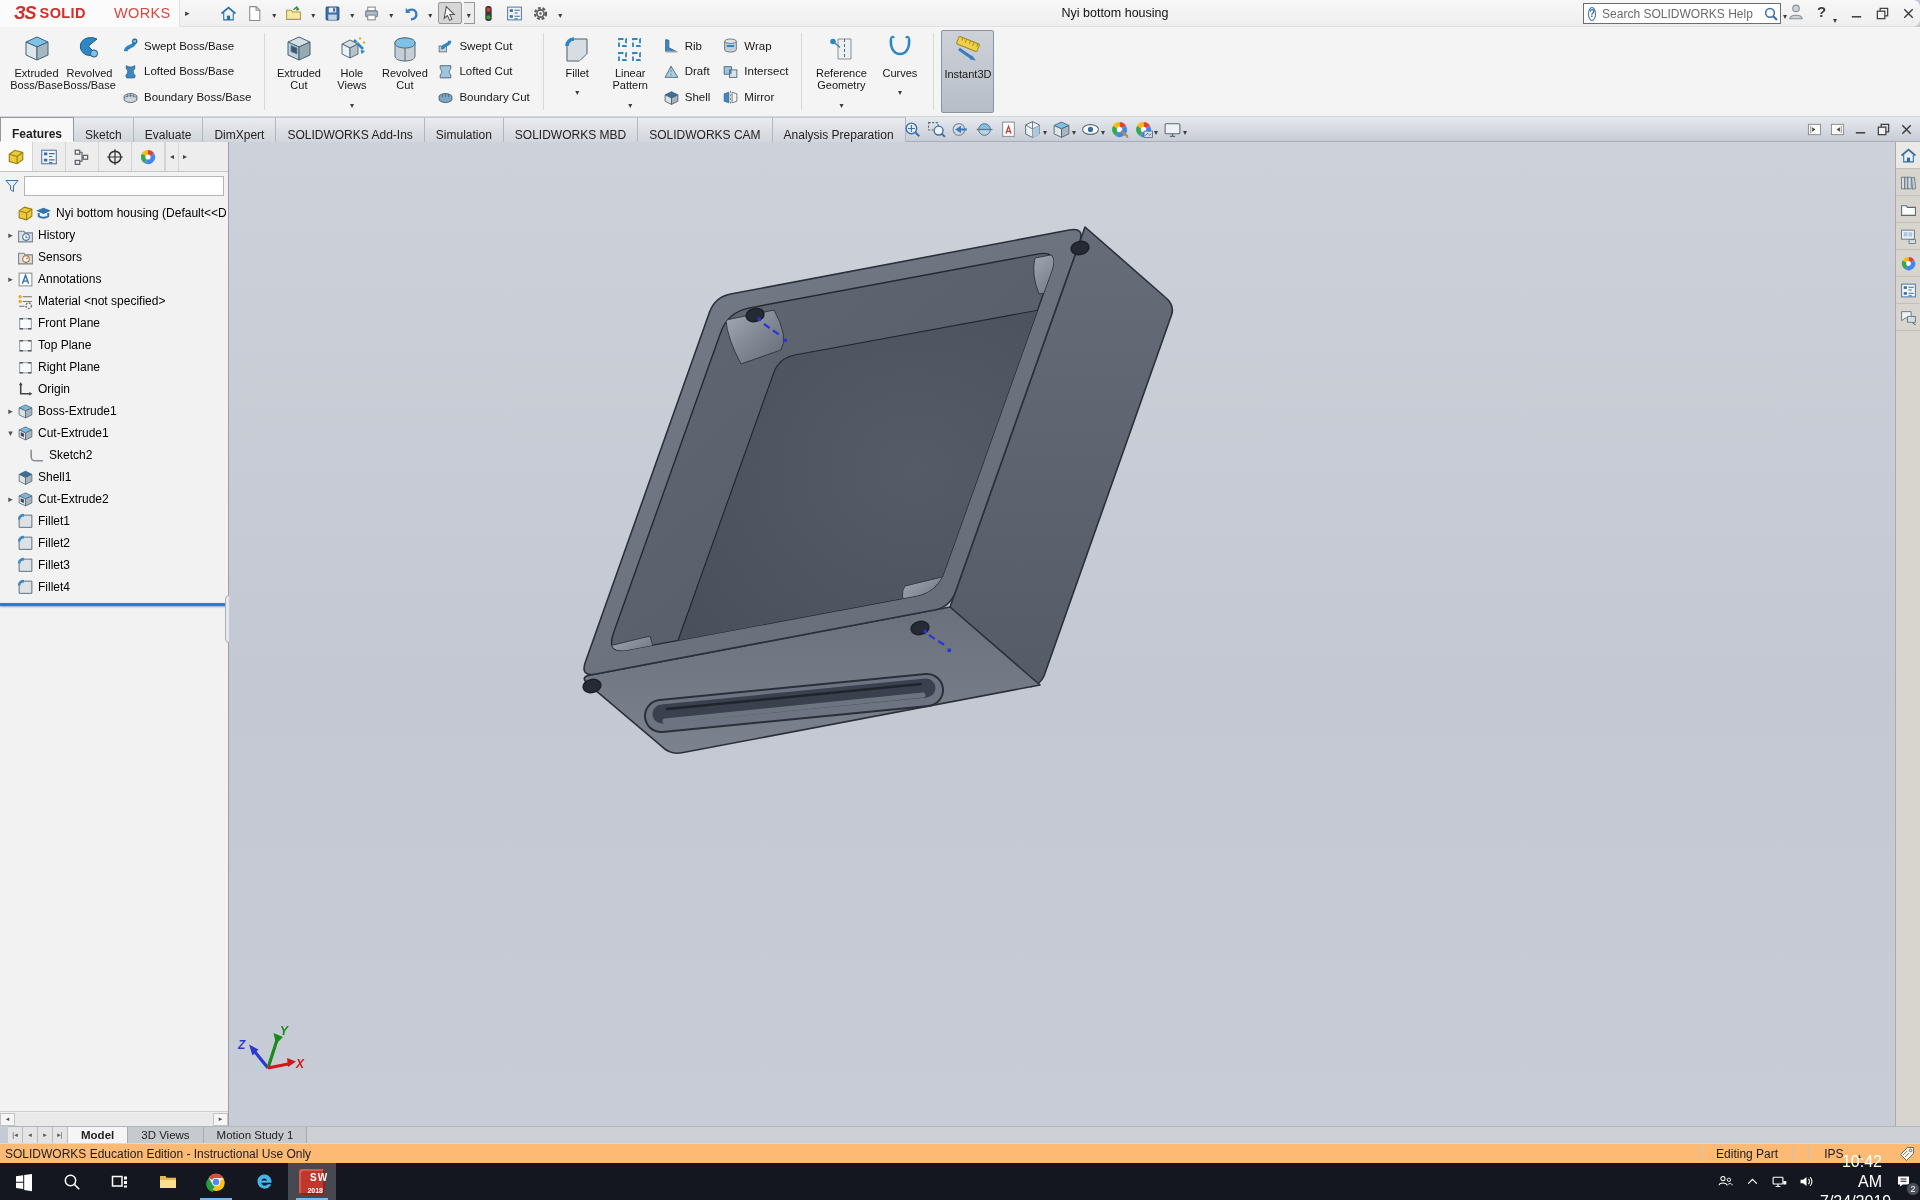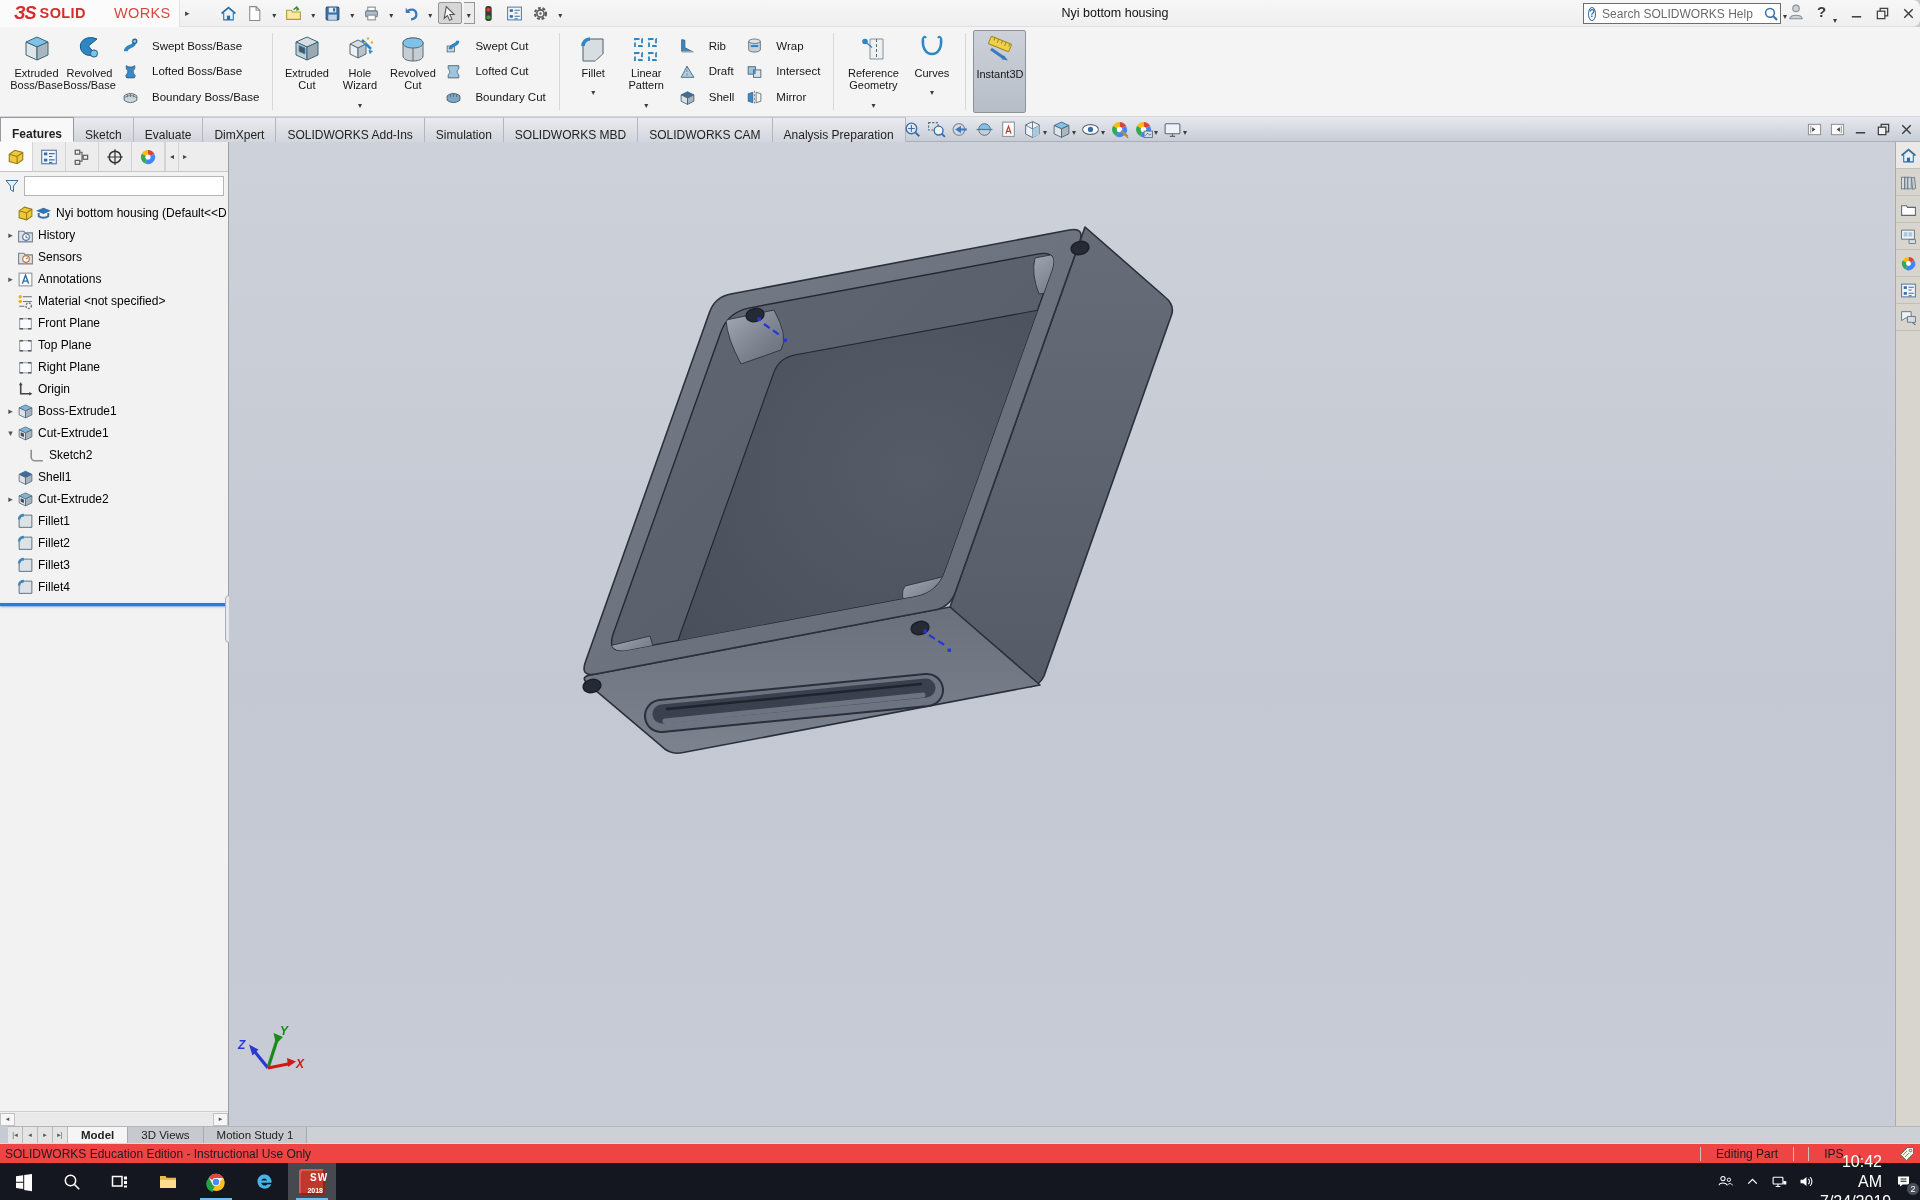--- a/index.html
+++ b/index.html
@@ -47,21 +47,21 @@
   
   #ribbon{position:absolute;left:0;top:27px;width:1920px;height:90px;background:#f4f4f4;
     border-bottom:1px solid #d6d6d6;display:flex;align-items:stretch;padding:2px 2px 2px 6px;}
   .rgroup{display:flex;align-items:stretch;padding:1px 4px;}
   .vsep{width:1px;background:#d8d8d8;margin:4px 3px;}
   .lgbtn{width:53px;display:flex;flex-direction:column;align-items:center;padding-top:4px;border-radius:2px;}
   .lgbtn svg{width:34px;height:32px;flex:none;}
   .lg-label{font-size:11px;line-height:1.12;text-align:center;color:#161616;white-space:pre-line;margin-top:1px;}
   .lg-caret{margin-top:2px;}
   .smstack{display:flex;flex-direction:column;justify-content:space-around;padding:3px 2px;}
-  .smbtn{display:flex;align-items:center;gap:13px;height:21px;padding:0 4px;font-size:11.5px;color:#161616;white-space:nowrap;}
+  .smbtn{display:flex;align-items:center;gap:5px;height:21px;padding:0 4px;font-size:11.5px;color:#161616;white-space:nowrap;}
   .smbtn svg{width:17px;height:17px;flex:none;}
   .i3d{background:linear-gradient(#cdd2d9,#b7bdc7);border:1px solid #8d939b;}
 
   
   #tabrow{position:absolute;left:0;top:117px;width:1920px;height:25px;
     background:linear-gradient(#e6e9ee,#c8ccd6);border-bottom:1px solid #a9aeb8;}
   #ctabs{position:absolute;left:0;top:0;height:25px;display:flex;}
   .ctab{height:25px;display:flex;align-items:flex-end;padding:0 11px;font-size:12px;color:#222;
     background:linear-gradient(#e9ebef,#d2d5dc);border-right:1px solid #b3b6be;border-top:1px solid #c6c9d0;}
   .ctab.active{background:#f8f8f8;font-weight:bold;border:1px solid #97979f;border-bottom:1px solid #f8f8f8;}
@@ -121,21 +121,21 @@
     display:flex;align-items:center;justify-content:center;}
   .nav-btn.first::before{content:"|◂";}
   .nav-btn.prev::before{content:"◂";}
   .nav-btn.next::before{content:"▸";}
   .nav-btn.last::before{content:"▸|";}
   .mtab{padding:0 13px;display:flex;align-items:center;font-size:11.5px;color:#222;
     background:#c6c9ce;border-right:1px solid #a6a9af;}
   .mtab.active{background:#f5f5f6;font-weight:bold;}
 
   
-  #statusbar{position:absolute;left:0;top:1143px;width:1920px;height:20px;background:#ef4444;
+  #statusbar{position:absolute;left:0;top:1143px;width:1920px;height:20px;background:#fdba74;
     border-top:1px solid #dadada;display:flex;align-items:center;font-size:12px;color:#1c1c1c;padding:0 5px;}
   .sb-left{flex:1;}
   .sb-sep{width:1px;height:14px;background:#c2c2c2;margin:0 7px;}
   .sb-item{padding:0 8px;}
   .units-caret::after{content:"▴";font-size:7px;color:#444;margin-left:14px;}
   .sb-tag svg{width:16px;height:16px;}
 
   
   #taskbar{position:absolute;left:0;top:1163px;width:1920px;height:37px;background:#141720;
     display:flex;align-items:center;}
@@ -719,21 +719,21 @@
           <use href="#r-cut"></use>
         </svg>
       <span class="lg-label">Extruded
 Cut</span>
     </div>
     <div class="lgbtn">
       <svg>
           <use href="#r-wizard"></use>
         </svg>
       <span class="lg-label">Hole
-Wizard</span>
+Views</span>
       <span class="cv lg-caret"></span>
     </div>
     <div class="lgbtn">
       <svg>
           <use href="#r-revcut"></use>
         </svg>
       <span class="lg-label">Revolved
 Cut</span>
     </div>
     <div class="smstack">

